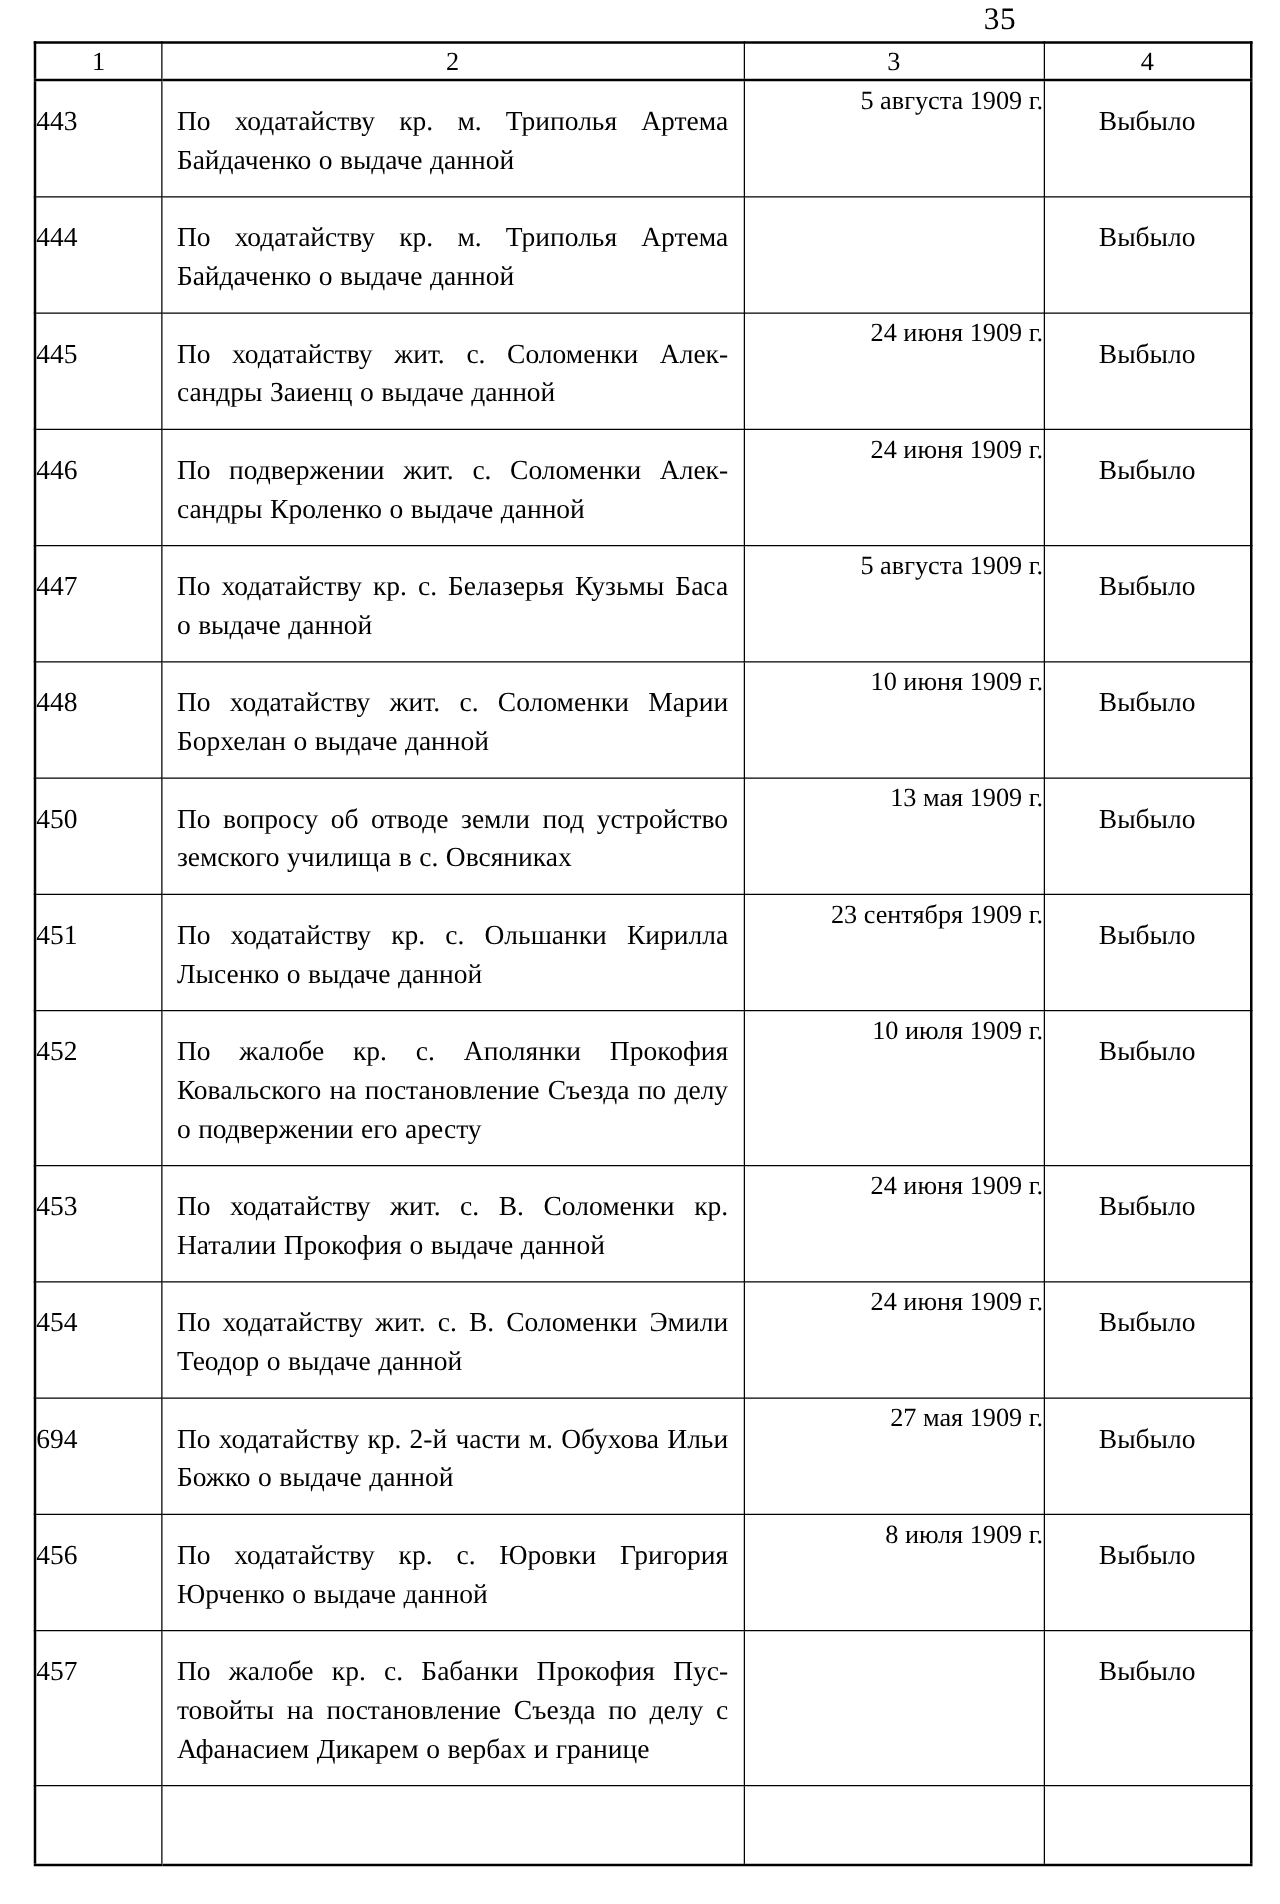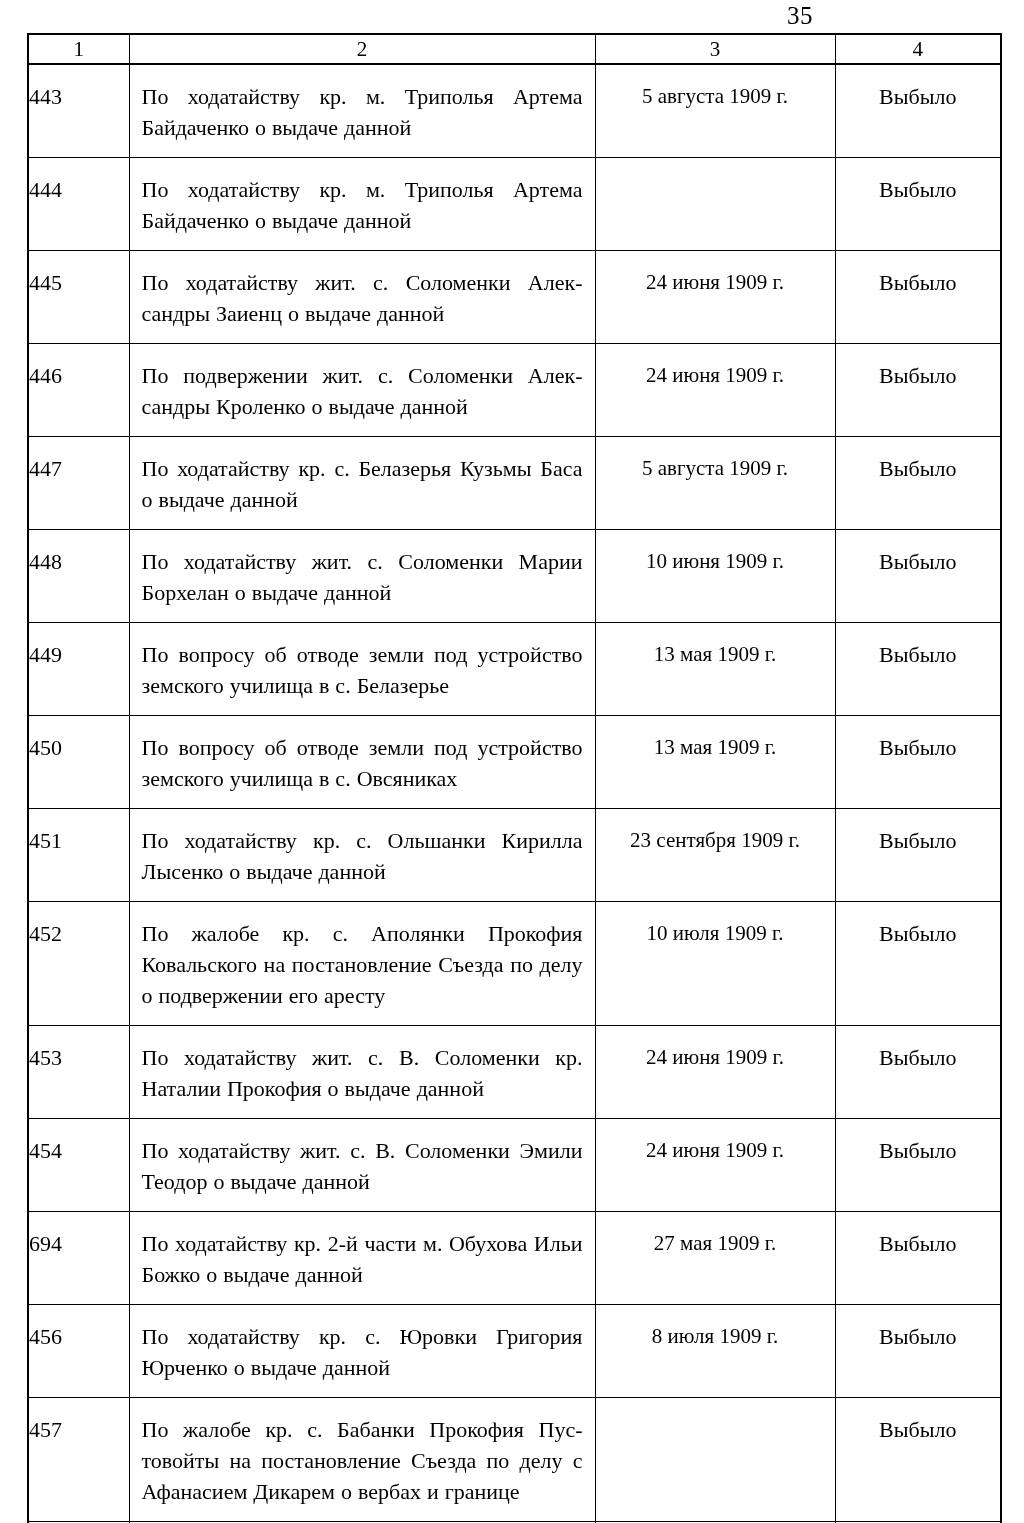--- a/index.html
+++ b/index.html
@@ -82,24 +82,23 @@
   td.desc {
     text-align: justify;
     text-align-last: left;
     font-size: 22px;
     line-height: 31px;
     padding: 16px 12px 14px 12px;
     hyphens: manual;
     word-spacing: 0.5px;
   }
   td.date {
-    text-align: center;
+    text-align: right;
     font-size: 21px;
     line-height: 31px;
-    padding-top: 16px;
     padding-bottom: 14px;
   }
   td.status {
     text-align: center;
     font-size: 22px;
     line-height: 31px;
     padding-top: 16px;
     padding-bottom: 14px;
   }
 
@@ -170,26 +169,20 @@
           <td class="date">5 августа 1909 г.</td>
           <td class="status">Выбыло</td>
         </tr>
         <tr>
           <td class="num">448</td>
           <td class="desc">По ходатайству жит. с. Соломенки Марии Борхелан о выдаче данной</td>
           <td class="date">10 июня 1909 г.</td>
           <td class="status">Выбыло</td>
         </tr>
         <tr>
-          <td class="num">449</td>
-          <td class="desc">По вопросу об отводе земли под устройство земского училища в с. Бела­зерье</td>
-          <td class="date">13 мая 1909 г.</td>
-          <td class="status">Выбыло</td>
-        </tr>
-        <tr>
           <td class="num">450</td>
           <td class="desc">По вопросу об отводе земли под устройство земского училища в с. Овся­никах</td>
           <td class="date">13 мая 1909 г.</td>
           <td class="status">Выбыло</td>
         </tr>
         <tr>
           <td class="num">451</td>
           <td class="desc">По ходатайству кр. с. Ольшанки Кирилла Лысенко о выдаче данной</td>
           <td class="date">23 сентября 1909 г.</td>
           <td class="status">Выбыло</td>

